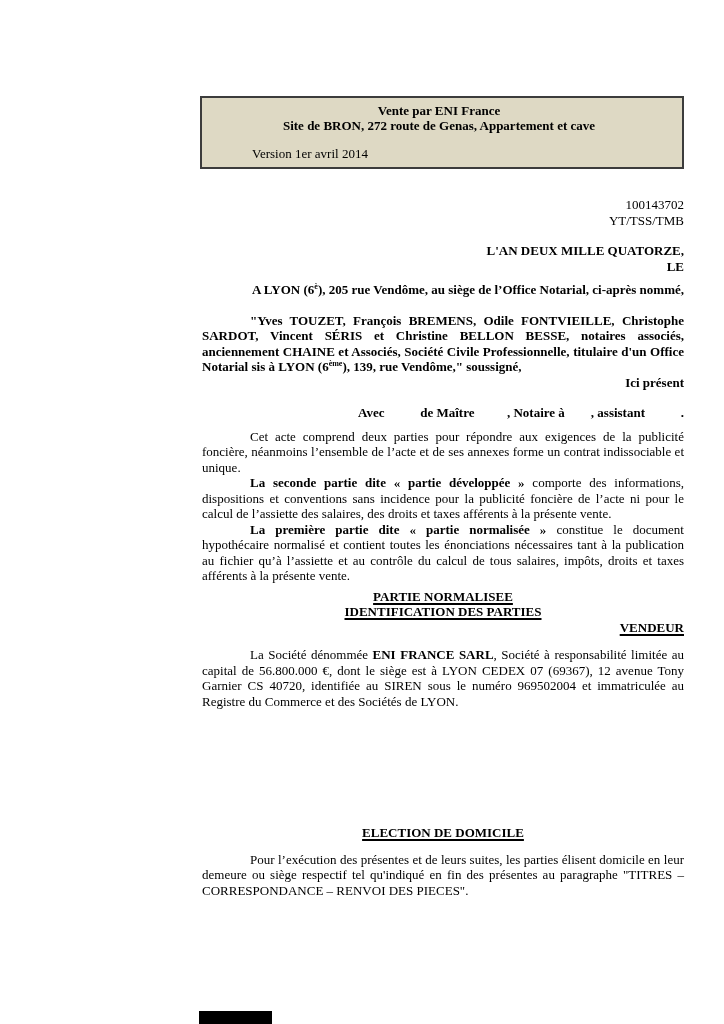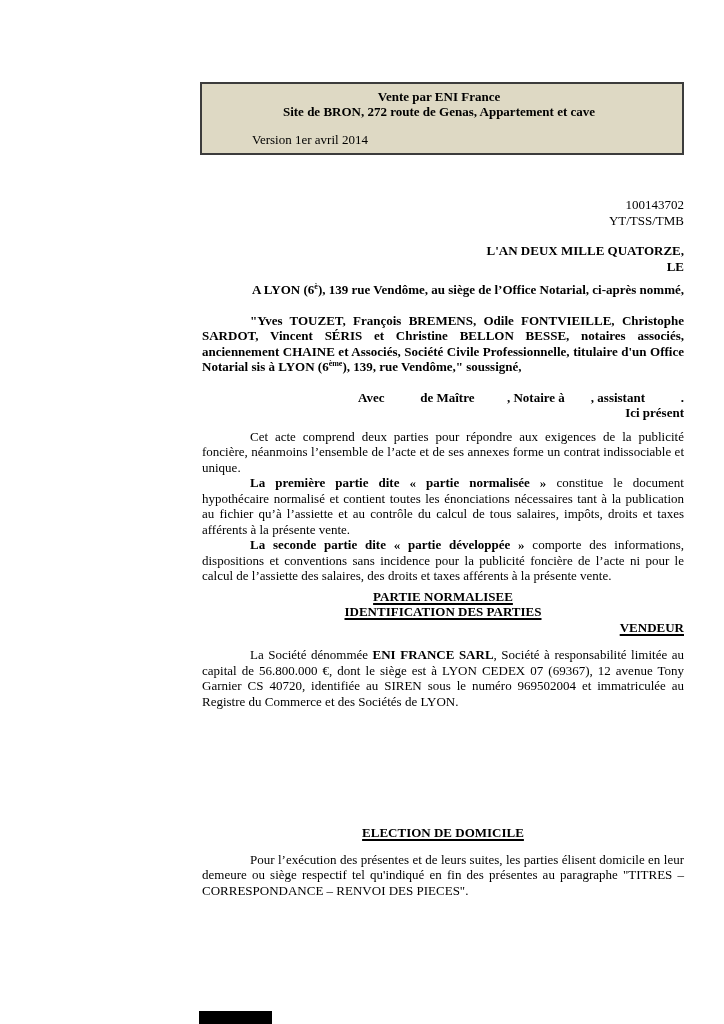--- a/index.html
+++ b/index.html
@@ -4,21 +4,21 @@
 <style>
   html,body{margin:0;padding:0;}
   body{
     width:724px;height:1024px;background:#ffffff;overflow:hidden;
     font-family:"Liberation Serif","DejaVu Serif",serif;color:#000;
   }
   .page{position:relative;width:724px;height:1024px;background:#fff;}
 
   
   .header-box{
-    position:absolute;left:200px;top:82px;width:484px;box-sizing:border-box;
+    position:absolute;left:200px;top:96px;width:484px;box-sizing:border-box;
     border:2px solid #3c3c3c;background:#ded9c4;
     padding:5px 6px 6px 0;font-size:13px;line-height:15px;
   }
   .hb-center{text-align:center;font-weight:bold;}
   .hb-version{margin-top:13px;padding-left:50px;font-weight:normal;}
 
   
   .content{
     position:absolute;left:202px;top:197px;width:482px;
     font-size:13px;line-height:15.5px;
@@ -60,33 +60,33 @@
   </div>
 
   <div class="content">
 
     <div class="ind">100143702</div>
     <div class="ind">YT/TSS/TMB</div>
 
     <div class="ind b mt-year">L'AN DEUX MILLE QUATORZE,</div>
     <div class="ind b">LE</div>
 
-    <div class="ind b mt-loc"><span>A LYON (6</span><sup>è</sup><span>), 139 rue Vendôme, au siège de l’Office Notarial, ci-après nommé,</span></div>
+    <div class="ind b mt-loc"><span>A LYON (6</span><sup>è</sup><span>), 205 rue Vendôme, au siège de l’Office Notarial, ci-après nommé,</span></div>
 
     <p class="jb mt-not"><span>"Yves TOUZET, François BREMENS, Odile FONTVIEILLE, Christophe SARDOT, Vincent SÉRIS et Christine BELLON BESSE, notaires associés, anciennement CHAINE et Associés, Société Civile Professionnelle, titulaire d'un Office Notarial sis à LYON (6</span><sup>ème</sup><span>), 139, rue Vendôme," soussigné,</span></p>
 
+    <div class="ind b">Ici présent</div>
     <div class="ind b mt-avec">Avec&nbsp;&nbsp;&nbsp;&nbsp;&nbsp;&nbsp;&nbsp;&nbsp;&nbsp;&nbsp; de Maître&nbsp;&nbsp;&nbsp;&nbsp;&nbsp;&nbsp;&nbsp;&nbsp;&nbsp; , Notaire à&nbsp;&nbsp;&nbsp;&nbsp;&nbsp;&nbsp;&nbsp; , assistant&nbsp;&nbsp;&nbsp;&nbsp;&nbsp;&nbsp;&nbsp;&nbsp;&nbsp;&nbsp; .</div>
-    <div class="ind b">Ici présent</div>
 
 
     <p class="para mt-intro">Cet acte comprend deux parties pour répondre aux exigences de la publicité foncière, néanmoins l’ensemble de l’acte et de ses annexes forme un contrat indissociable et unique.</p>
 
+    <p class="para"><span class="b">La seconde partie dite « partie développée »</span><span> comporte des informations, dispositions et conventions sans incidence pour la publicité foncière de l’acte ni pour le calcul de l’assiette des salaires, des droits et taxes afférents à la présente vente.</span></p>
+
     <p class="para"><span class="b">La première partie dite « partie normalisée »</span><span> constitue le document hypothécaire normalisé et contient toutes les énonciations nécessaires tant à la publication au fichier qu’à l’assiette et au contrôle du calcul de tous salaires, impôts, droits et taxes afférents à la présente vente.</span></p>
-
-    <p class="para"><span class="b">La seconde partie dite « partie développée »</span><span> comporte des informations, dispositions et conventions sans incidence pour la publicité foncière de l’acte ni pour le calcul de l’assiette des salaires, des droits et taxes afférents à la présente vente.</span></p>
 
     <p class="center-h mt-pn"><span class="u">PARTIE NORMALISEE</span></p>
     <p class="center-h"><span class="u">IDENTIFICATION DES PARTIES</span></p>
     <div class="ind b"><span class="u">VENDEUR</span></div>
 
     <p class="para mt-vend"><span>La Société dénommée </span><span class="b">ENI FRANCE SARL</span><span>, Société à responsabilité limitée au capital de 56.800.000 €, dont le siège est à LYON CEDEX 07 (69367), 12 avenue Tony Garnier CS 40720, identifiée au SIREN sous le numéro 969502004 et immatriculée au Registre du Commerce et des Sociétés de LYON.</span></p>
 
 
     <p class="center-h mt-elec"><span class="u">ELECTION DE DOMICILE</span></p>
 

